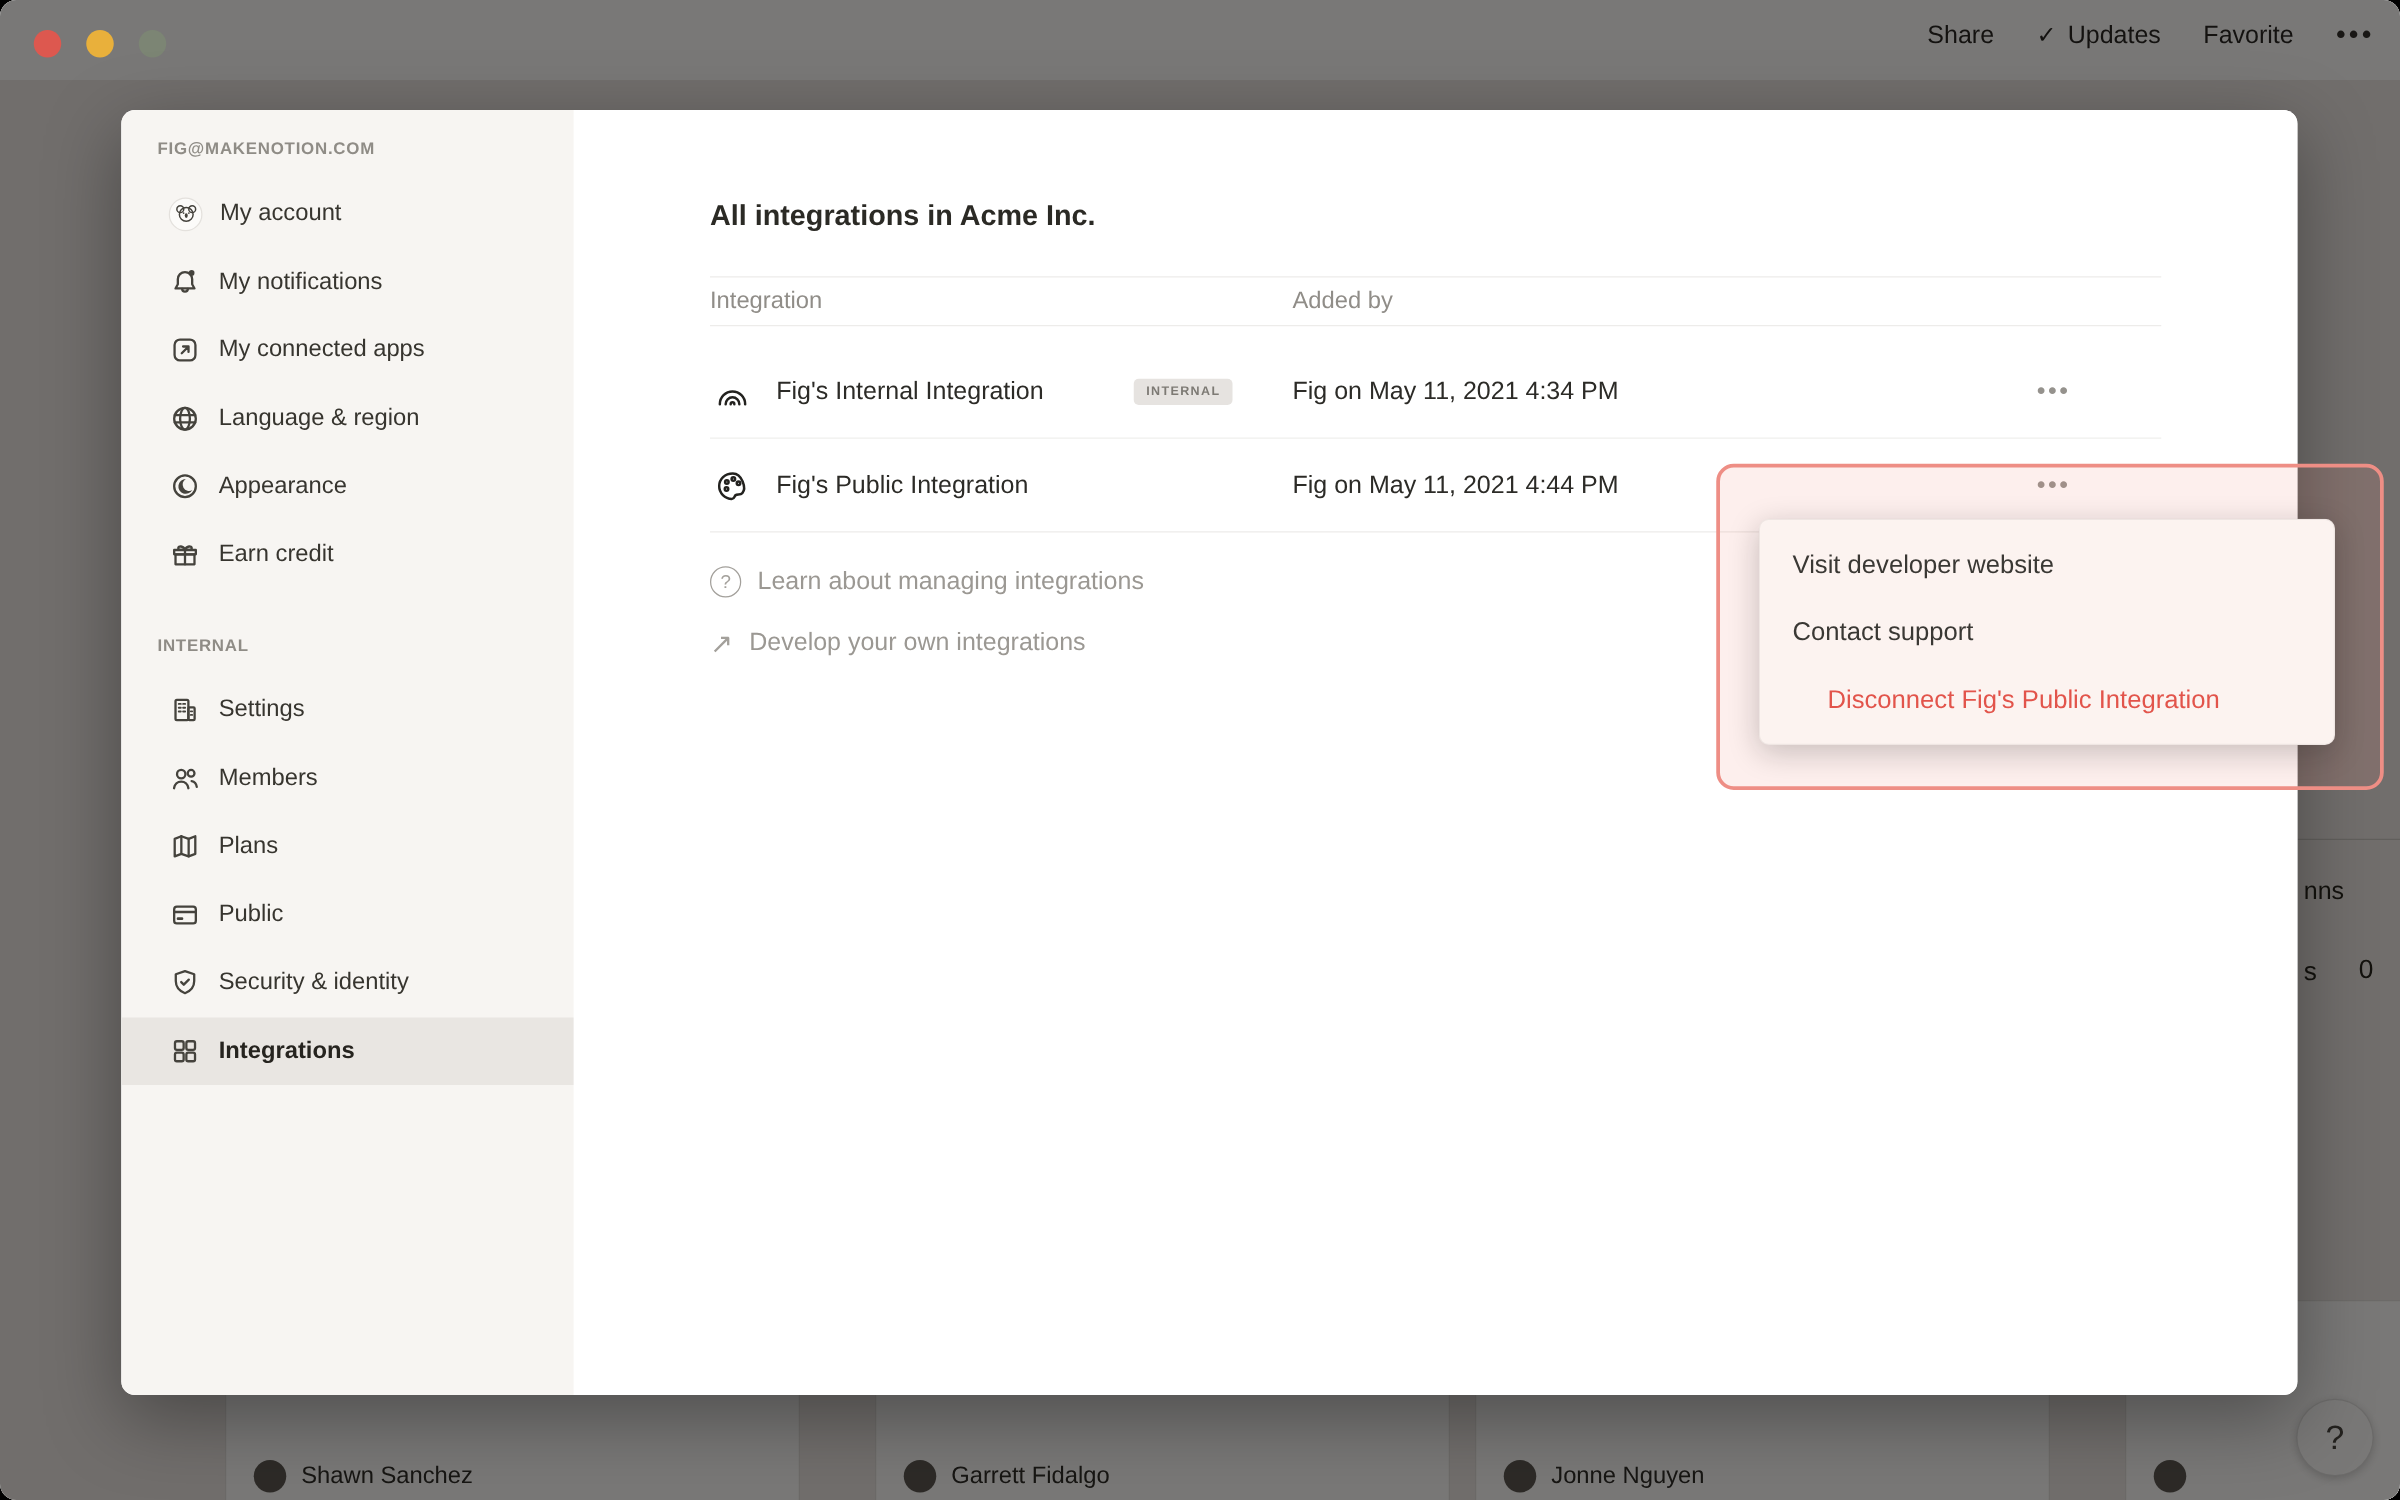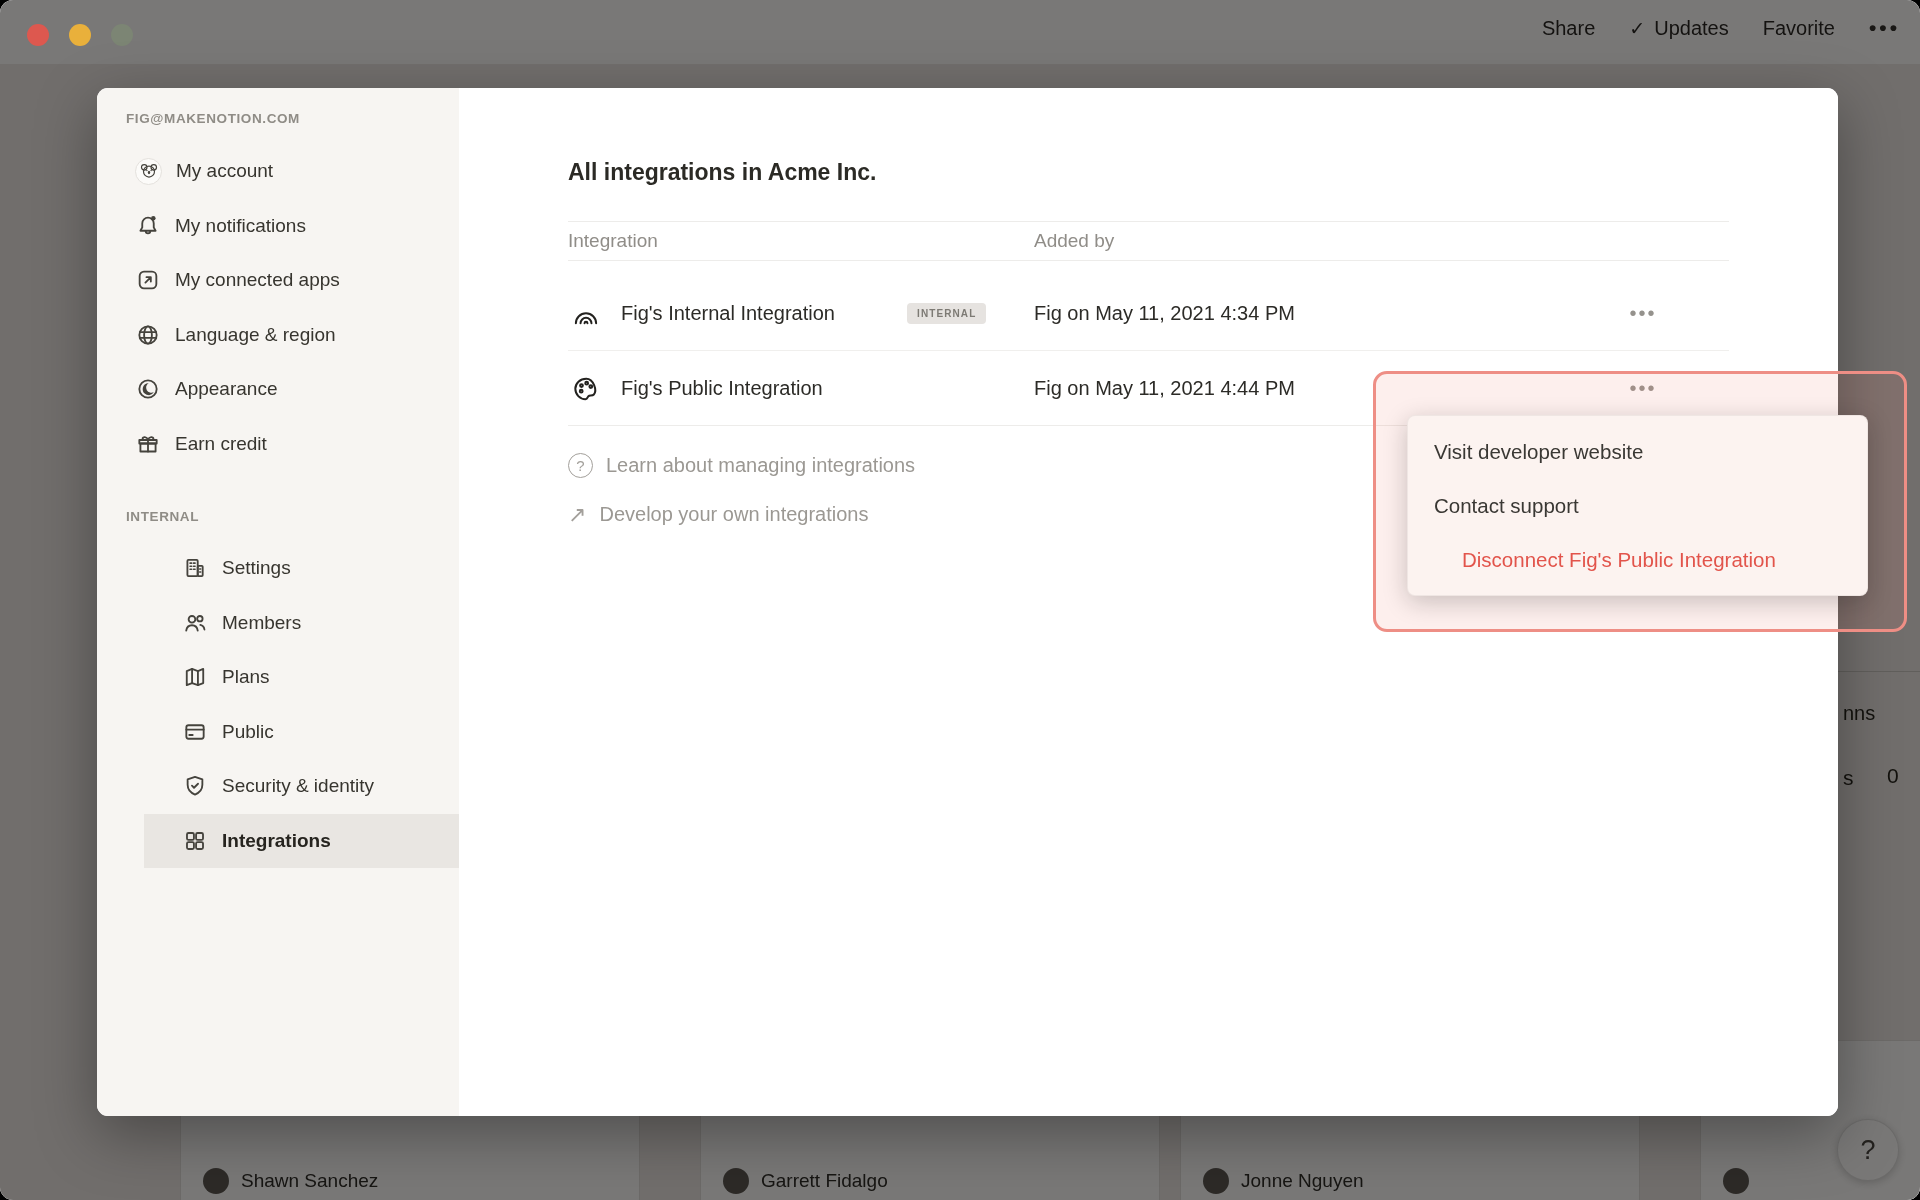--- a/index.html
+++ b/index.html
@@ -36,21 +36,21 @@
 
   
   .modal { position:absolute; left:97px; top:88px; width:1741px; height:1028px; background:#fff;
     border-radius:11px; box-shadow:0 18px 60px rgba(0,0,0,.35); z-index:4; overflow:hidden; }
   .sidebar { position:absolute; left:0; top:0; bottom:0; width:362px; background:#f7f5f2; }
   .acct-header { position:absolute; top:23px; left:29px; font-size:13.5px; letter-spacing:.6px;
     font-weight:700; color:#8f8c86; }
   .ws-header { position:absolute; top:421px; left:29px; font-size:13.5px; letter-spacing:.6px;
     font-weight:700; color:#8f8c86; }
   .slist { position:absolute; left:0; right:0; }
-  .slist.one { top:56px; } .slist.two { top:453px;margin-left:47px; }
+  .slist.one { top:56px; } .slist.two { top:453px; }
   .sitem { height:54.5px; display:flex; align-items:center; padding-left:38px; gap:14px;
     font-size:19px; color:#37352f; cursor:default; }
   .sitem.active { background:#e9e6e2; font-weight:700; color:#26241f; }
   .sic { width:26px; height:26px; flex:0 0 auto; display:flex; align-items:center; justify-content:center; }
   svg.ic { width:26px; height:26px; stroke:#45433d; stroke-width:1.7; fill:none;
     stroke-linecap:round; stroke-linejoin:round; }
   svg.ic .fl { fill:#45433d; stroke:none; }
   .avatar-circ { width:27px; height:27px; border-radius:50%; background:#fcfbf9; border:1px solid #e4e1dd;
     display:flex; align-items:center; justify-content:center; overflow:hidden; }
 

